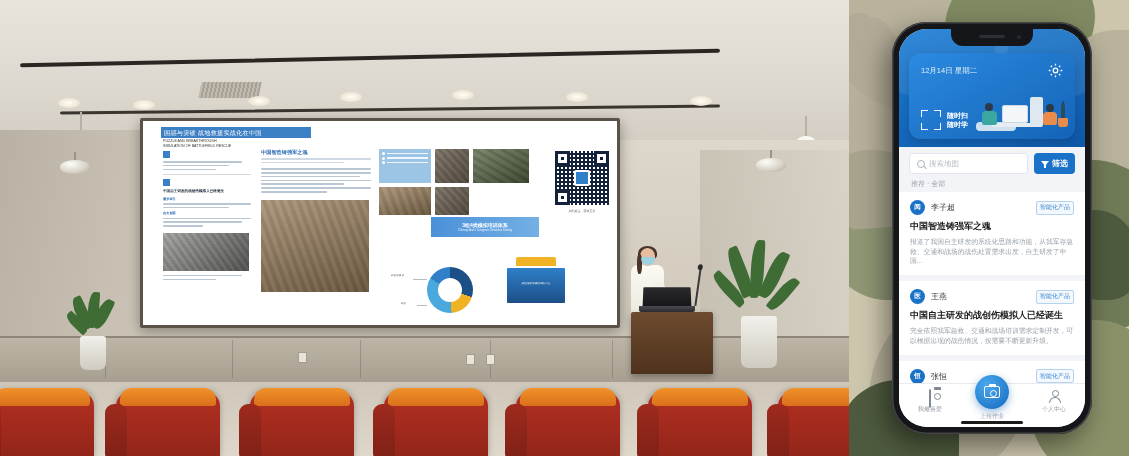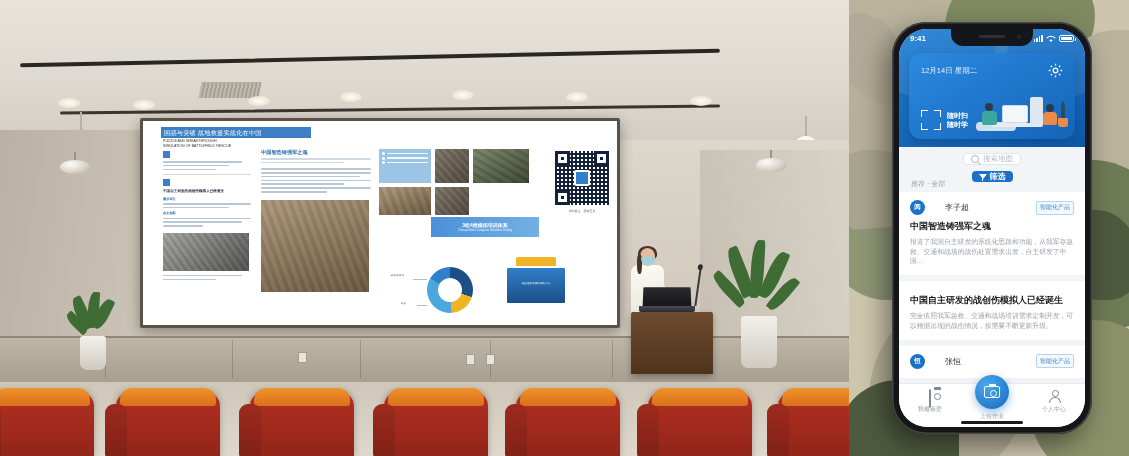--- a/index.html
+++ b/index.html
@@ -254,42 +254,42 @@
             background:#dfe8f0; border-radius:2px; }
   .il-plant { position:absolute; right:2px; bottom:10px; width:12px; height:26px; }
   .il-plant .pt { position:absolute; bottom:0; left:1px; width:10px; height:9px;
                   background:#e98b4a; border-radius:1px 1px 3px 3px; }
   .il-plant .lf { position:absolute; bottom:8px; left:4px; width:4px; height:18px;
                   background:#2b4a5a; border-radius:50% 50% 0 0; }
   .il-sofa { position:absolute; left:0; bottom:6px; width:40px; height:9px;
              background:#cfe0ee; border-radius:4px; }
 
   .searchbar { position:absolute; left:10px; right:10px; top:124px; height:21px;
-               display:flex; align-items:center; gap:6px;flex-direction:column; }
+               display:flex; align-items:center; gap:6px; }
   .search-inp { flex:1; height:21px; background:#fff; border:1px solid #e2e6ea;
                 border-radius:4px; display:flex; align-items:center; padding:0 7px; gap:4px; }
   .search-inp .ph { font-size:7.5px; color:#b5bcc4; }
   .mag { width:8px; height:8px; border:1.3px solid #b0b7be; border-radius:50%;
          position:relative; flex:0 0 auto; }
   .mag::after { content:""; position:absolute; right:-3px; bottom:-2px; width:4px; height:1.3px;
                 background:#b0b7be; transform:rotate(45deg); }
   .filter-btn { height:21px; background:#1a72c8; border-radius:4px; color:#fff;
                 font-size:8px; display:flex; align-items:center; gap:3px; padding:0 7px;
                 font-weight:bold; }
   .funnel { width:8px; height:8px; position:relative; }
   .funnel::before { content:""; position:absolute; left:0; top:1px; border-left:4px solid transparent;
                     border-right:4px solid transparent; border-top:5px solid #fff; }
   .funnel::after { content:""; position:absolute; left:3.3px; top:5px; width:1.4px; height:3px;
                    background:#fff; }
 
   .sec-label { position:absolute; left:12px; top:150px; font-size:7px; color:#9aa2aa; }
 
   .list { position:absolute; left:0; right:0; top:163px; bottom:44px; overflow:hidden; }
   .card { background:#fff; margin:0 0 6px 0; padding:8px 11px 9px; }
-  .card-top { display:flex; align-items:center; gap:20px; }
+  .card-top { display:flex; align-items:center; gap:6px; }
   .avatar { width:15px; height:15px; border-radius:50%; background:#1a72c8; color:#fff;
             font-size:6.5px; display:flex; align-items:center; justify-content:center;
             flex:0 0 auto; font-weight:bold; }
   .author { font-size:8px; color:#333; flex:1; }
   .tag { font-size:6px; color:#3d86d0; border:1px solid #b6d3ee; border-radius:2px;
          padding:1.5px 3px; background:#f2f8fd; white-space:nowrap; }
   .card-title { font-size:9px; font-weight:bold; color:#1b1b1b; margin-top:6px; line-height:1.3; }
   .card-desc { font-size:6.8px; color:#9aa2aa; margin-top:4px; line-height:1.45; }
 
   .tabbar { position:absolute; left:0; right:0; bottom:0; height:44px; background:#fff;
@@ -573,36 +573,20 @@
                 <div class="pt"></div>
               </div>
           </div>
         </div>
       </div>
 
       <div class="notch">
         <div class="spk"></div>
           <div class="cam"></div>
       </div>
-      <div class="status">
-        <span>9:41</span>
-        <span class="right">
-          <span class="bars">
-              <i></i>
-              <i></i>
-              <i></i>
-              <i></i>
-            </span>
-          <svg width="10" height="8" viewBox="0 0 12 9">
-            <path d="M6 8.2 4 5.9a3 3 0 0 1 4 0z" fill="#fff"></path>
-            <path d="M1.2 3.1a7 7 0 0 1 9.6 0" stroke="#fff" stroke-width="1.3" fill="none" stroke-linecap="round"></path>
-          </svg>
-          <span class="batt"></span>
-        </span>
-      </div>
 
       <div class="searchbar">
         <div class="search-inp">
           <span class="mag"></span>
           <span class="ph">搜索地图</span>
         </div>
         <div class="filter-btn">
           <span class="funnel"></span>
           <span>筛选</span>
         </div>
@@ -616,20 +600,25 @@
           <div class="card-top">
             <div class="avatar">阅</div>
             <div class="author">李子超</div>
             <div class="tag">智能化产品</div>
           </div>
           <div class="card-title">中国智造铸强军之魂</div>
           <div class="card-desc">报道了我国自主研发的系统化思路和功能，从我军存急救、交通和战场的战伤处置需求出发，自主研发了中国...</div>
         </div>
 
         <div class="card">
+          <div class="card-top">
+            <div class="avatar">医</div>
+            <div class="author">王燕</div>
+            <div class="tag">智能化产品</div>
+          </div>
           <div class="card-title">中国自主研发的战创伤模拟人已经诞生</div>
           <div class="card-desc">完全依照我军急救、交通和战场培训需求定制开发，可以根据出现的战伤情况，按需要不断更新升级。</div>
         </div>
 
         <div class="card">
           <div class="card-top">
             <div class="avatar">恒</div>
             <div class="author">张恒</div>
             <div class="tag">智能化产品</div>
           </div>

